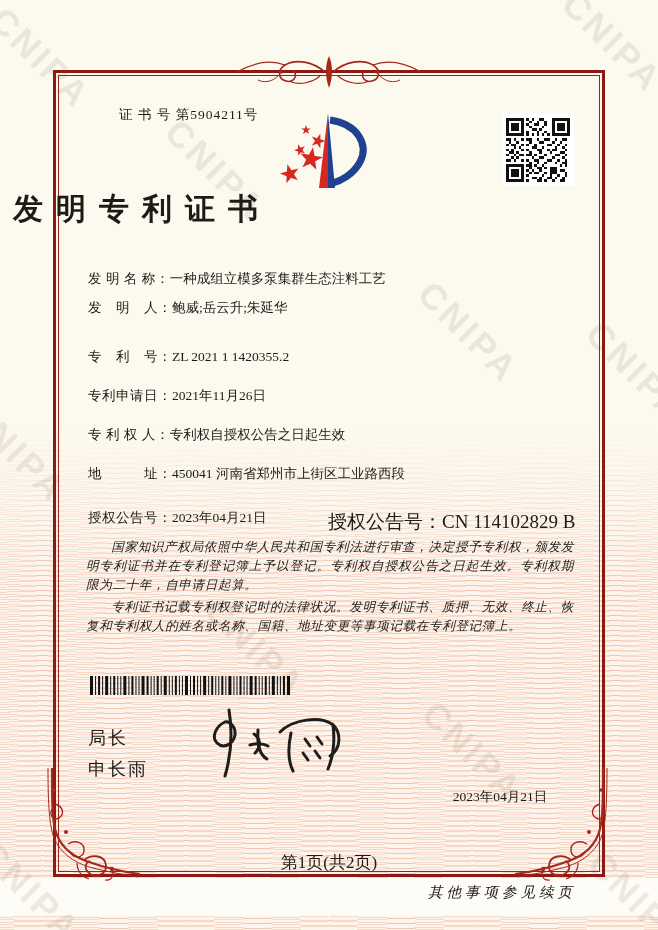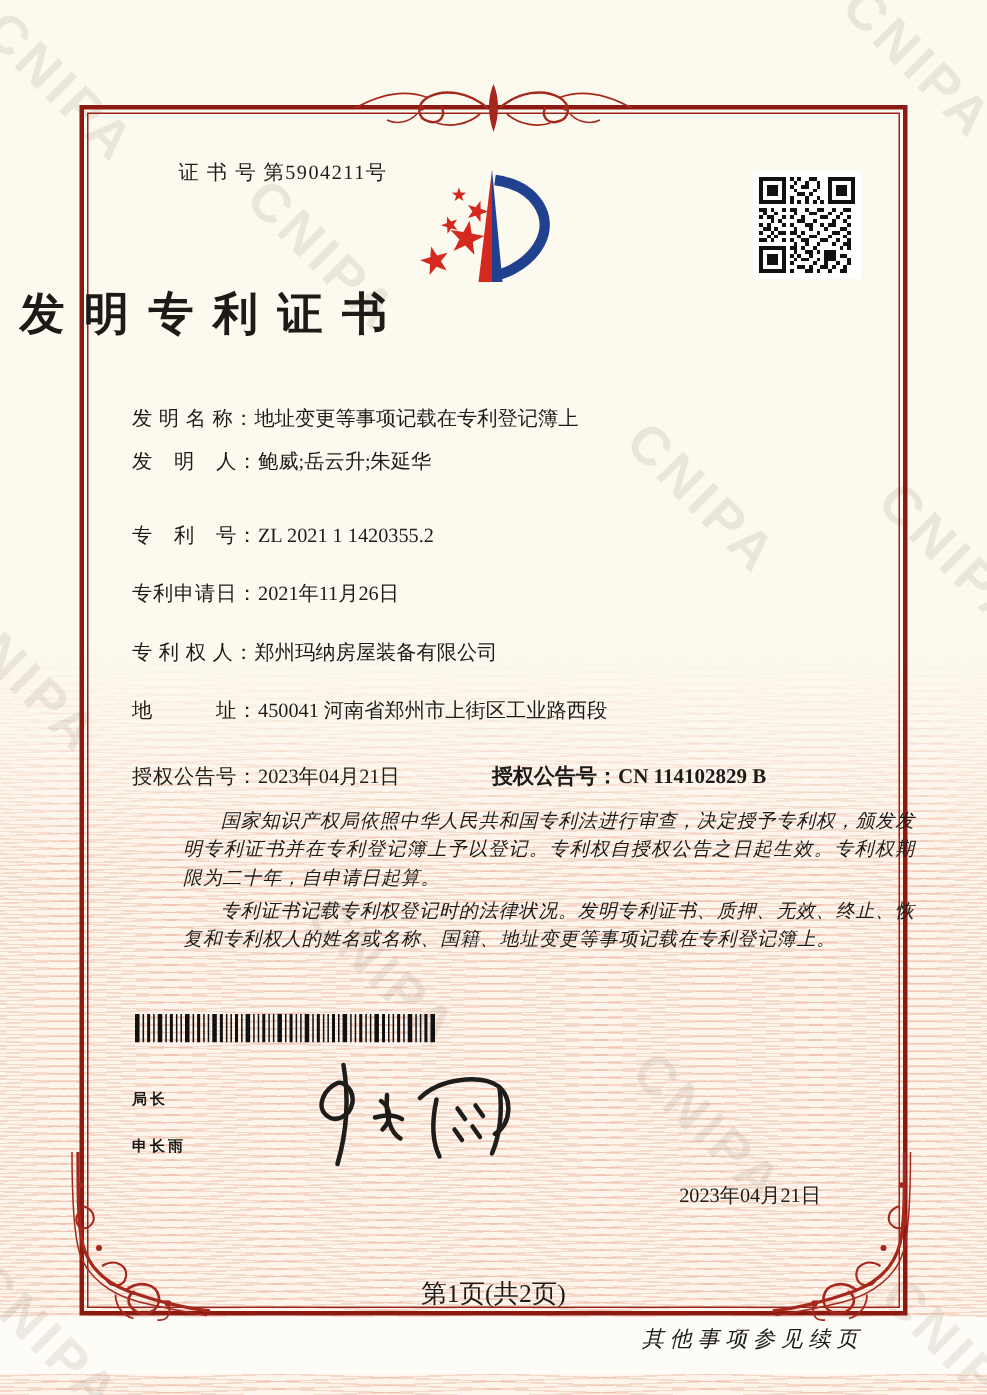--- a/index.html
+++ b/index.html
@@ -22,27 +22,27 @@
   
   .frame { left:53px; top:70px; width:552px; height:807px; border:3px solid #8d1a12; box-sizing:border-box; }
   .frame-inner { position:absolute; inset:2px; border:1px solid #9a241a; }
 
   .cert-no { left:86px; top:106px; font-size:13.5px; letter-spacing:1px;margin-left:33px; }
   .title { left:0; top:189px; width:658px; text-align:left; font-size:30px; font-weight:bold;
            letter-spacing:13px; padding-left:13px; box-sizing:border-box; }
 
   .row { left:88px; font-size:13.5px; white-space:nowrap; }
   .row .lab { letter-spacing:0.5px; }
-  .grant-no { left:328px; font-size:14px; white-space:nowrap;font-weight:bold; }
+  .grant-no { left:328px; font-size:19px; white-space:nowrap; }
 
   .para { left:86px; width:488px; font-size:12.6px; line-height:19px; text-align:justify;
-          text-indent:2em; font-style:italic; letter-spacing:0.6px;margin-left:36px; }
+          text-indent:2em; font-style:italic; letter-spacing:0.6px; }
 
   .qr-wrap { left:502px; top:114px; background:#ffffff; padding:4px; line-height:0; }
-  .signer { font-family:"Liberation Sans",sans-serif; font-weight:700; font-size:10px; letter-spacing:2px; }
+  .signer { font-family:"Liberation Sans",sans-serif; font-weight:400; font-size:18px; letter-spacing:2px; }
   .date { left:420px; top:788px; width:160px; text-align:center; font-size:13.5px; }
   .page-note { left:0; top:851px; width:658px; text-align:center; font-size:17px; }
   .cont-note { left:0; top:883px; width:576px; text-align:right; font-size:14.5px;
                font-style:italic; letter-spacing:4px; }
   svg { display:block; }
 </style>
 </head>
 <body>
 
 <div class="page">
@@ -178,33 +178,33 @@
         M9,21h1v1h-1z M11,21h2v1h-2z M14,22h1v1h-1z M17,22h1v1h-1z M20,22h1v1h-1z M23,21h1v2h-1z
         M8,22h1v1h-1z M10,23h2v1h-2z M13,23h1v1h-1z M16,23h2v1h-2z M19,23h1v1h-1z M22,23h1v1h-1z
         M8,24h1v1h-1z M12,24h2v1h-2z M15,24h1v1h-1z M18,24h1v1h-1z M21,24h2v1h-2z"></path>
       </g>
     </svg>
   </div>
 
   <div class="abs title">发明专利证书</div>
 
   <div class="abs row" style="top:270px">
-    <span class="lab">发 明 名 称：</span><span class="val">地址变更等事项记载在专利登记簿上</span>
+    <span class="lab">发 明 名 称：</span><span class="val">一种成组立模多泵集群生态注料工艺</span>
   </div>
   <div class="abs row" style="top:299px">
     <span class="lab">发　明　人：</span><span class="val">鲍威;岳云升;朱延华</span>
   </div>
   <div class="abs row" style="top:348px">
     <span class="lab">专　利　号：</span><span class="val">ZL 2021 1 1420355.2</span>
   </div>
   <div class="abs row" style="top:387px">
     <span class="lab">专利申请日：</span><span class="val">2021年11月26日</span>
   </div>
   <div class="abs row" style="top:426px">
-    <span class="lab">专 利 权 人：</span><span class="val">郑州玛纳房屋装备有限公司</span>
+    <span class="lab">专 利 权 人：</span><span class="val">专利权自授权公告之日起生效</span>
   </div>
   <div class="abs row" style="top:465px">
     <span class="lab">地　　　址：</span><span class="val">450041 河南省郑州市上街区工业路西段</span>
   </div>
   <div class="abs row" style="top:509px">
     <span class="lab">授权公告号：</span><span class="val">2023年04月21日</span>
   </div>
   <div class="abs grant-no" style="top:509px">
     <span class="lab">授权公告号：</span><span class="val">CN 114102829 B</span>
   </div>

